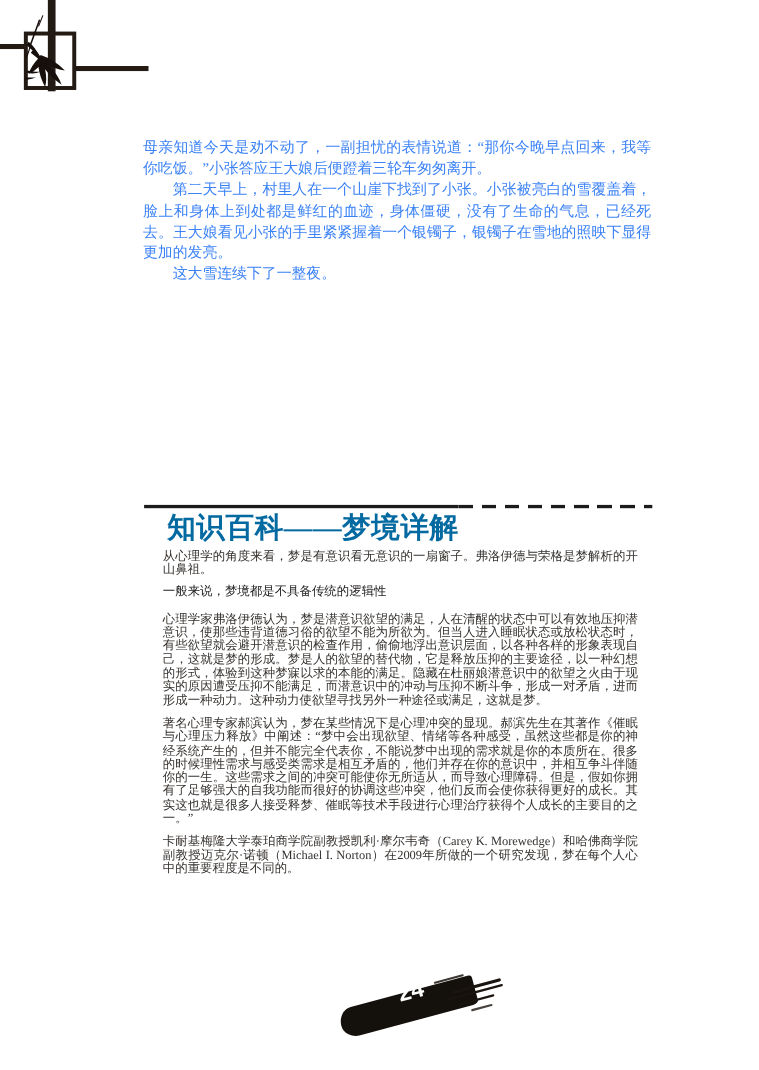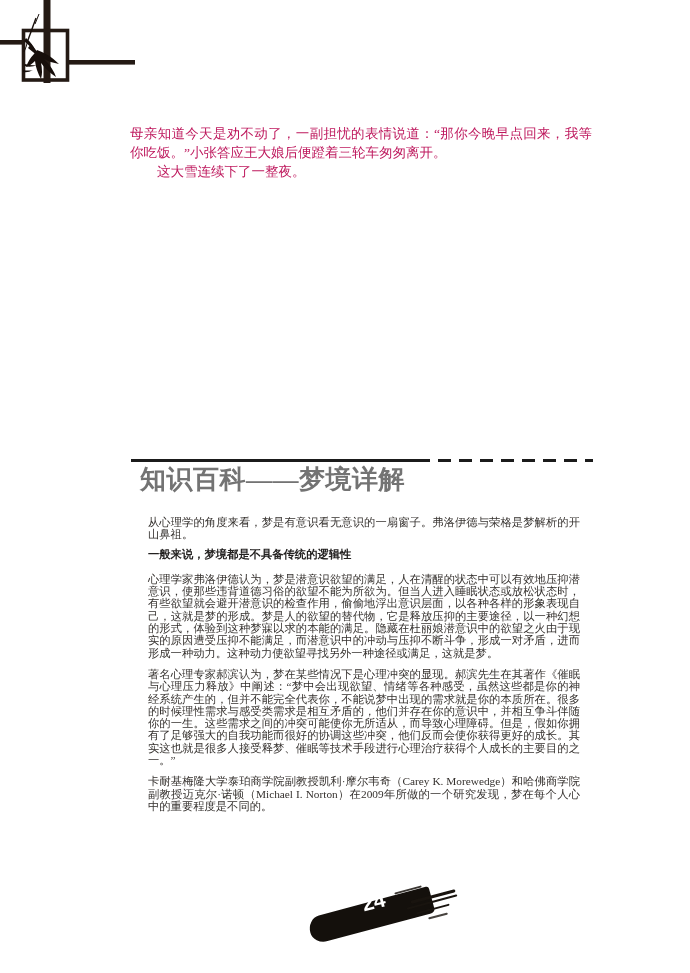--- a/index.html
+++ b/index.html
@@ -10,48 +10,48 @@
   }
   .page { position:absolute; inset:0; background:#fff; }
 
   
   .ornament { position:absolute; left:0; top:0; }
 
   
   .story {
     position:absolute; left:130px; top:124px; width:462px;
     font-size:13.5px; line-height:19.2px; text-align:justify;
-    color:#be185d;
+    color:#3b82f6;
   }
   .story p { margin:0; text-indent:2em; }
   .story p.first { text-indent:0; }
 
   
   .rule-solid {
     position:absolute; left:131px; top:459px; width:286px; height:2.5px;
     background:var(--ink,#1b1b1b);
   }
   .rule-dashed {
     position:absolute; left:417px; top:459px; width:176px; height:2.5px;
     background:repeating-linear-gradient(90deg, var(--ink,#1b1b1b) 0 13px, transparent 13px 21px);
   }
   .sec-title {
-    position:absolute; left:140px; top:462px; margin:0;
-    font-size:26px; font-weight:600; letter-spacing:0.5px; color:#737373;
+    position:absolute; left:152px; top:462px; margin:0;
+    font-size:26px; font-weight:600; letter-spacing:0.5px; color:#0369a1;
     font-family:"Liberation Serif","DejaVu Serif",serif; white-space:nowrap;
   }
 
   
   .section {
     position:absolute; left:148px; top:500px; width:432px;
-    font-size:11.3px; line-height:12.3px; text-align:justify; color:#35312e;margin-top:16px;
+    font-size:11.3px; line-height:12.3px; text-align:justify; color:#35312e;
   }
   .section p { margin:0 0 9px; }
   .section .intro { margin-bottom:0; }
-  .section .subhead { font-weight:bold; color:#232120; margin:7px 0 13px; }
+  .section .subhead { font-weight:normal; color:#232120; margin:7px 0 13px; }
 
   
   .pagenum { position:absolute; left:298px; top:882px; width:172px; height:76px; }
   .brush-body {
     position:absolute; left:10px; top:20px; width:126px; height:27px;
     background:#14100c; transform:rotate(-15deg);
     border-radius:14px 3px 6px 16px / 16px 3px 4px 14px;
   }
   .streak { position:absolute; background:#19140f; transform:rotate(-15deg); border-radius:2px; }
   .s1 { left:112px; top:13px; width:46px; height:2.6px; }
@@ -82,20 +82,21 @@
       <path d="M26 38 Q32 43 35 50 Q29 46 24 41 Z"></path>
       <path d="M31 44 Q37 50 39 57 Q33 52 28 48 Z"></path>
       <path d="M37 50 Q49 54 59 64 Q51 63 44 59 Q53 68 56 77 Q47 71 41 63 Q43 72 41 79 Q36 70 35 61 Q30 66 26 67 Q29 59 34 54 Z"></path>
       <path d="M25 64 q7 2 12 1 q-6 3 -13 1 z"></path>
       <path d="M23 70 q6 1 10 0 q-5 3 -10 2 z"></path>
     </g>
   </svg>
 
   <div class="story">
     <p class="first">母亲知道今天是劝不动了，一副担忧的表情说道：“那你今晚早点回来，我等你吃饭。”小张答应王大娘后便蹬着三轮车匆匆离开。</p>
+    <p>第二天早上，村里人在一个山崖下找到了小张。小张被亮白的雪覆盖着，脸上和身体上到处都是鲜红的血迹，身体僵硬，没有了生命的气息，已经死去。王大娘看见小张的手里紧紧握着一个银镯子，银镯子在雪地的照映下显得更加的发亮。</p>
     <p>这大雪连续下了一整夜。</p>
   </div>
 
   <div class="rule-solid"></div>
   <div class="rule-dashed"></div>
   <h2 class="sec-title">知识百科——梦境详解</h2>
 
   <div class="section">
     <p class="intro">从心理学的角度来看，梦是有意识看无意识的一扇窗子。弗洛伊德与荣格是梦解析的开山鼻祖。</p>
     <p class="subhead">一般来说，梦境都是不具备传统的逻辑性</p>

